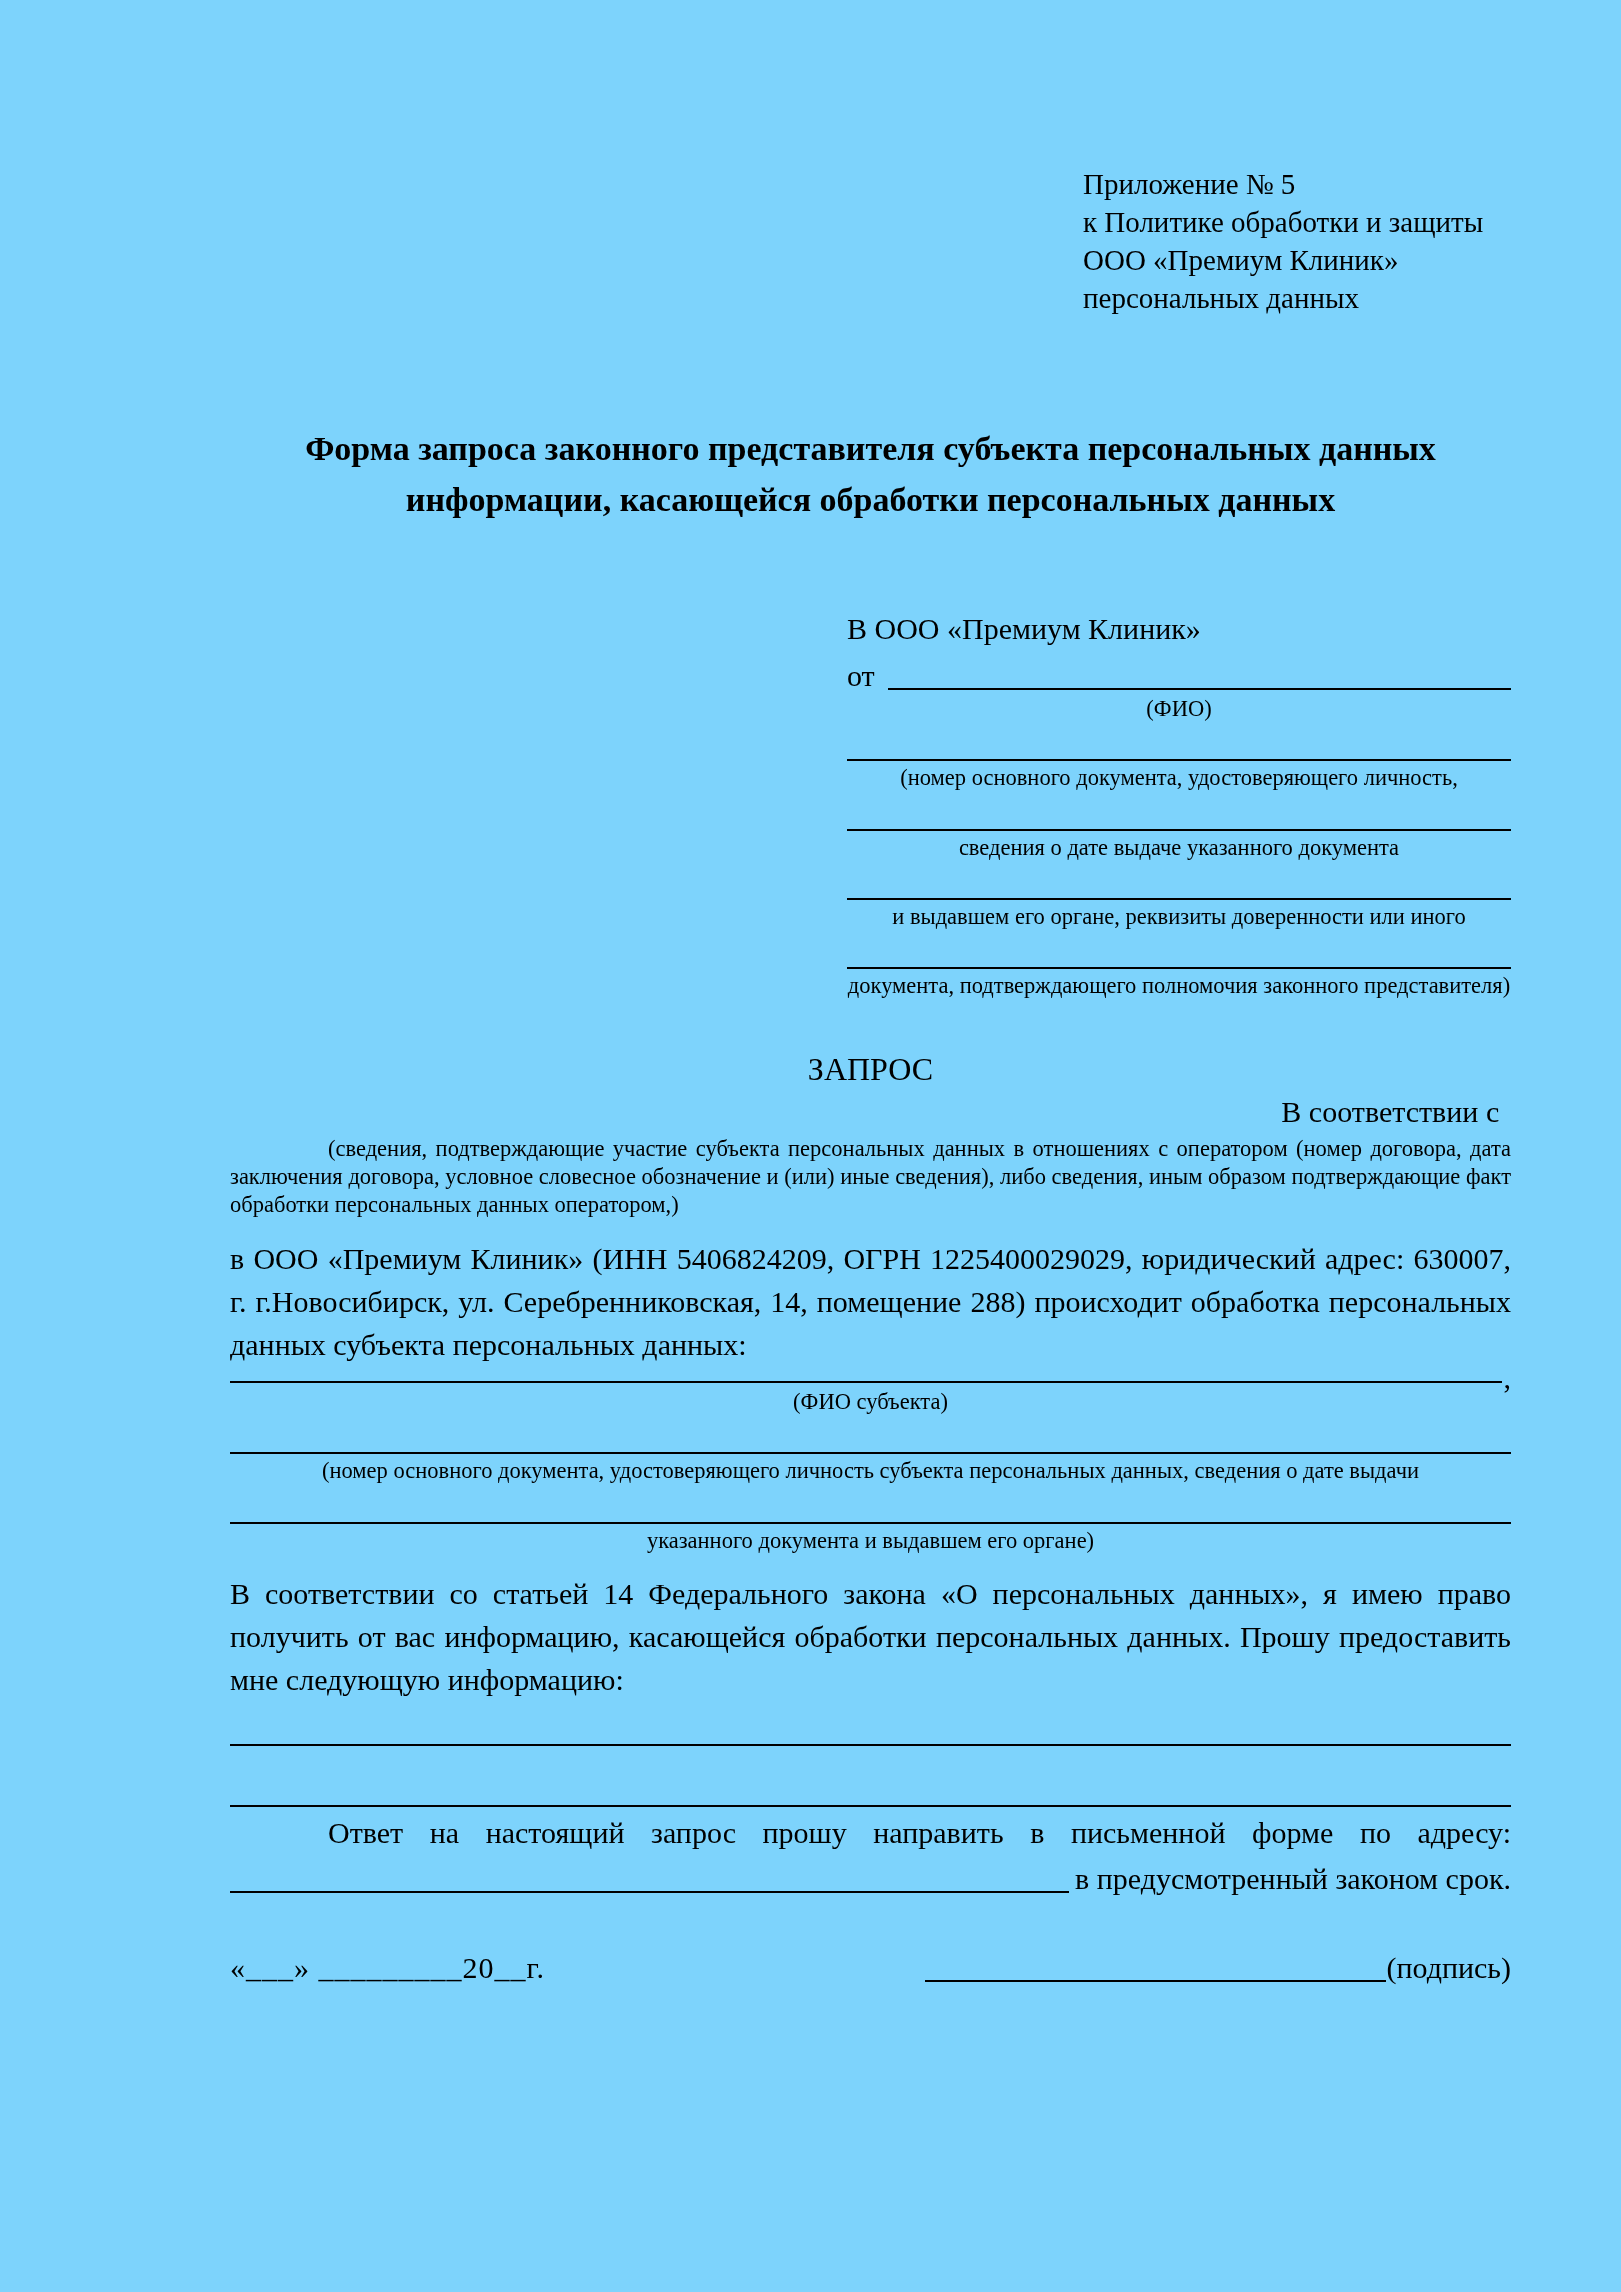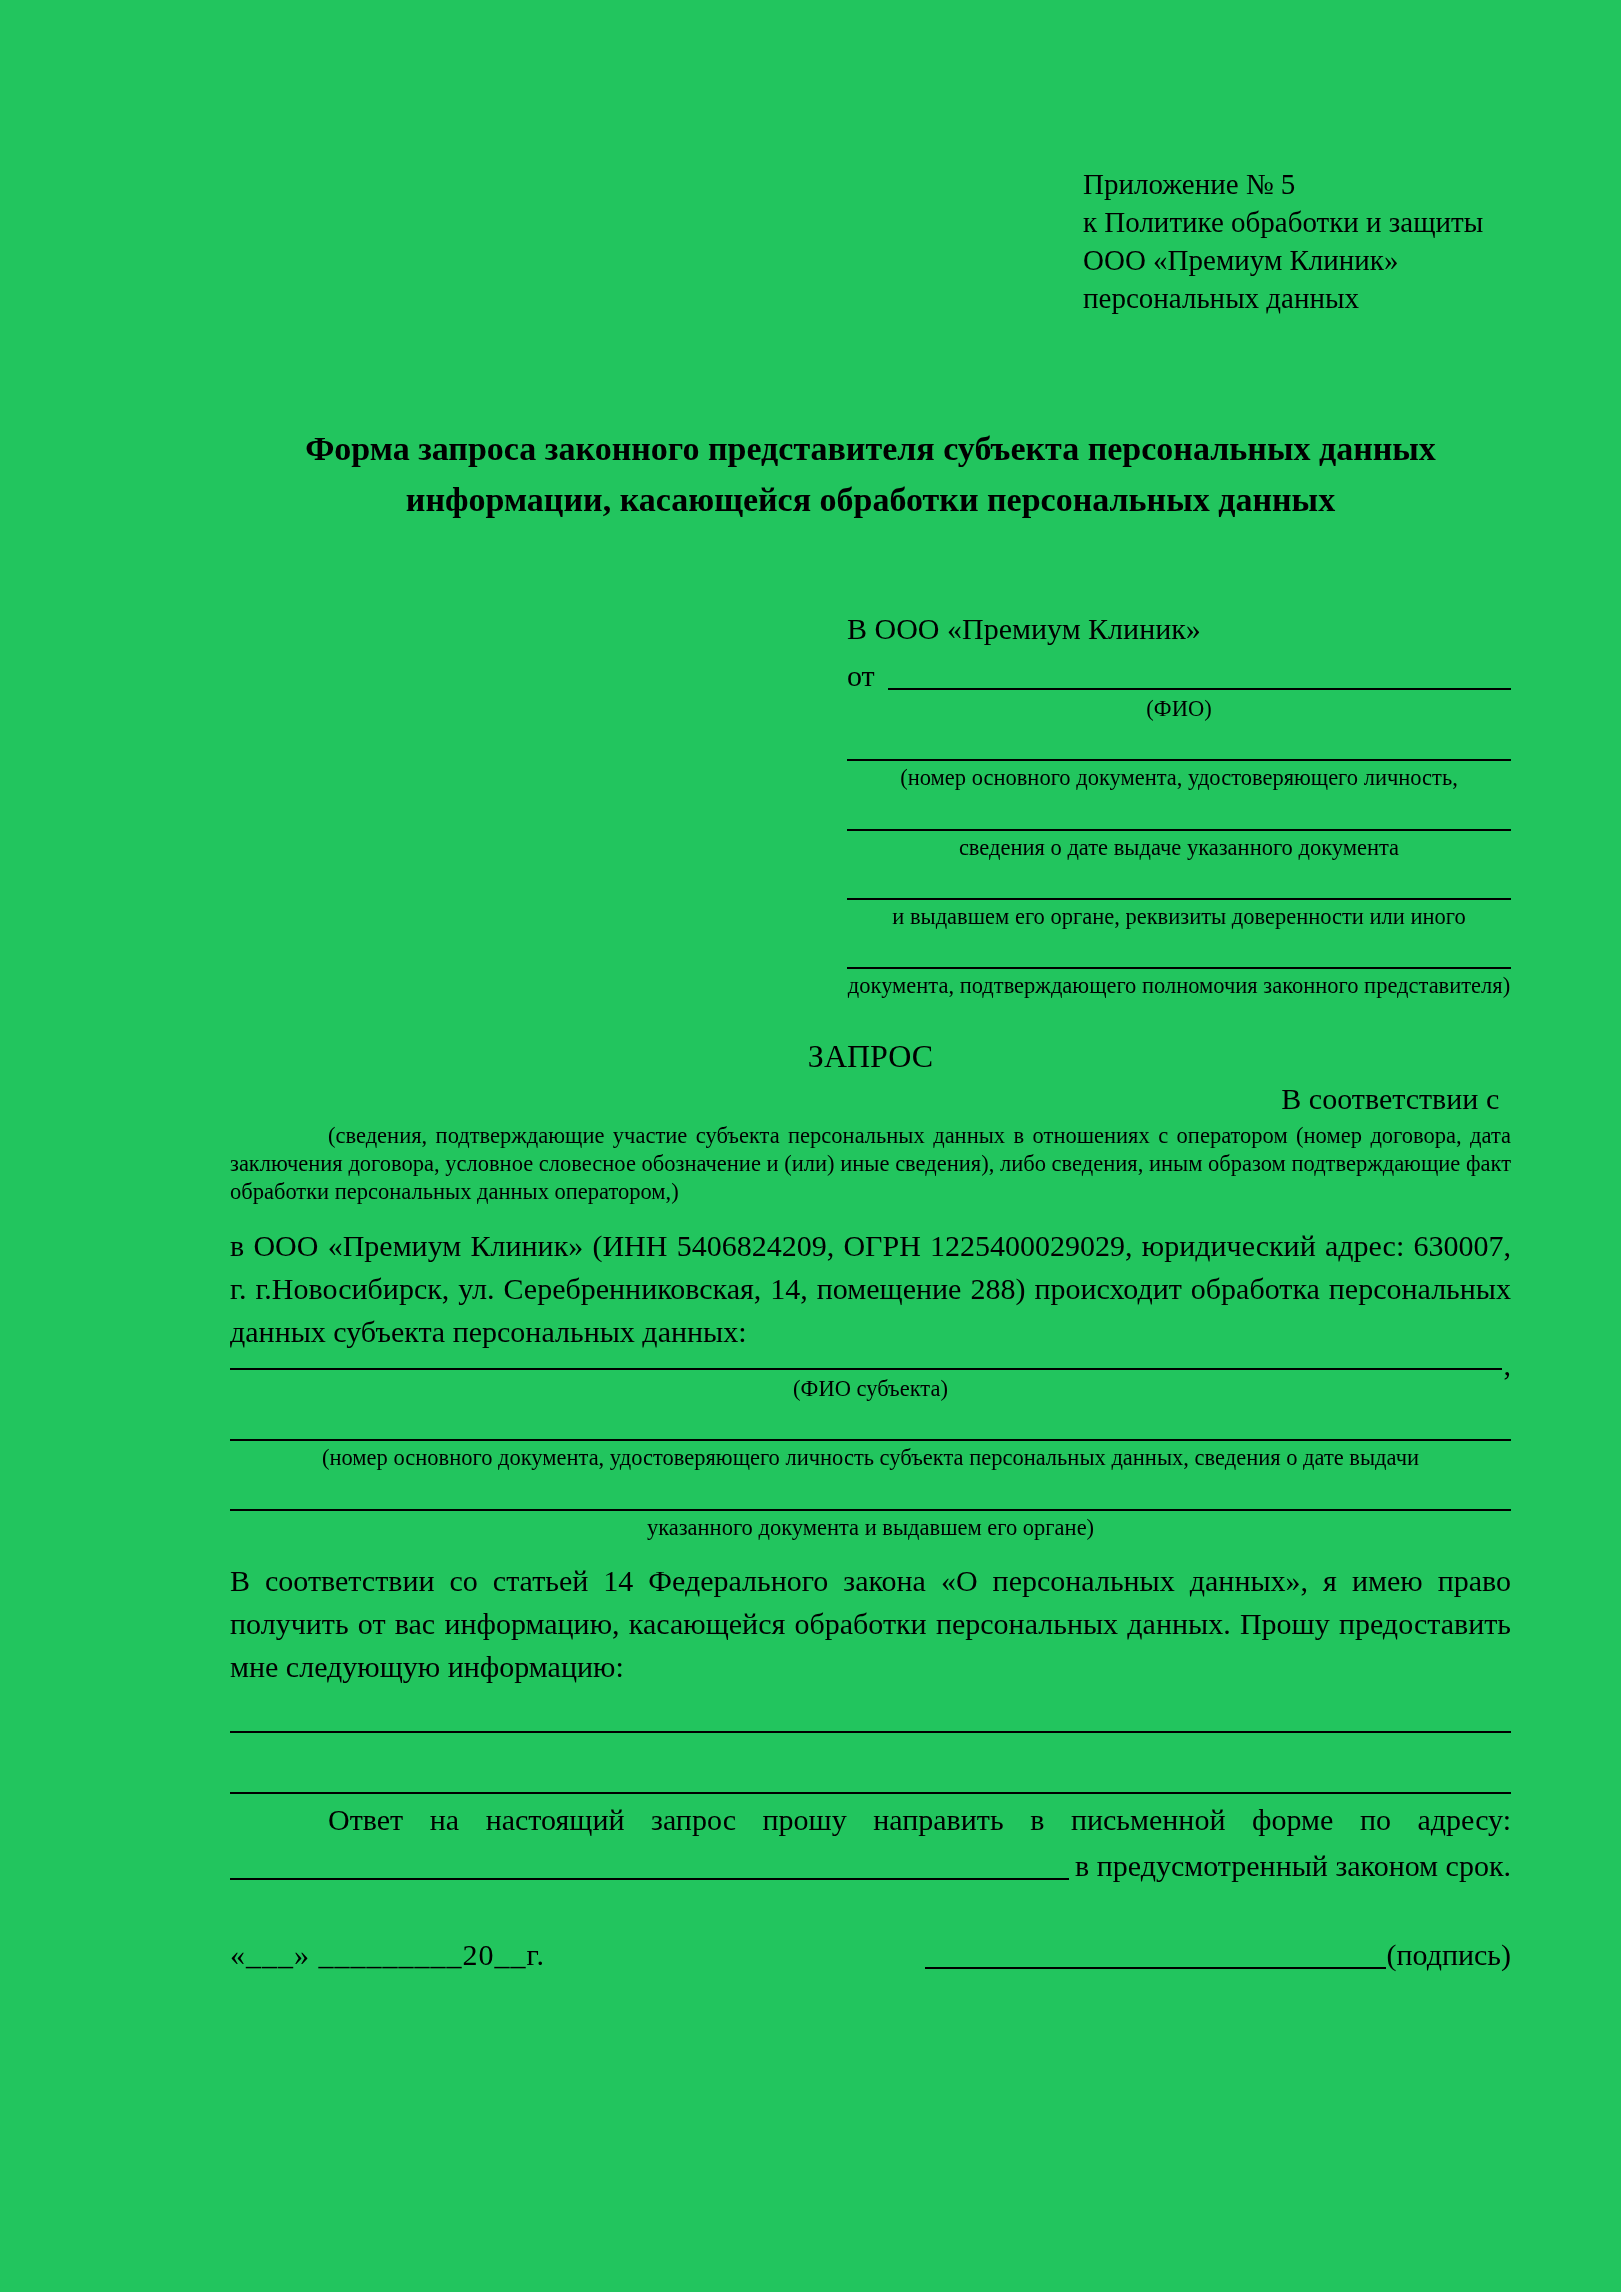--- a/index.html
+++ b/index.html
@@ -1,21 +1,21 @@
 <!DOCTYPE html>
 <html lang="ru"><head>
 <meta charset="utf-8">
 <style>
   * { margin:0; padding:0; box-sizing:border-box; }
   html, body { background:#9b9b9b; }
   .page {
     position:relative;
     width:1621px; height:2293px;
     margin:0 auto;
-    background:#22c55e;
+    background:#7dd3fc;
     color:#000000;
     font-family:"Liberation Serif","DejaVu Serif",serif;
     padding:165px 110px 0 230px;
     overflow:hidden;
   }
   
   .hdr { margin-left:853px; font-size:29px; line-height:38px; }
   
   .title {
     margin-top:106px;
@@ -24,21 +24,21 @@
   }
   
   .recipient { margin-top:82px; margin-left:617px; width:664px; font-size:30px; }
   .r-to { line-height:43px; }
   .from-row { display:flex; align-items:flex-end; height:45px; }
   .from-lbl { padding-right:13.7px; line-height:39px; }
   .fill { flex:1; border-bottom:2.9px solid #000; margin-bottom:4.9px; }
   .cap { font-size:22.5px; line-height:27.4px; text-align:center; }
   .fill-line { height:39px; border-bottom:2.9px solid #000; margin-bottom:2.9px; }
   
-  .zapros { margin-top:37px; font-size:32px; line-height:39px; text-align:center; }
+  .zapros { margin-top:50px; font-size:32px; line-height:39px; text-align:center; }
   
   .acc-row { display:flex; align-items:flex-end; margin-top:3.9px; font-size:30px; height:43px;flex-direction:column; }
   .acc-lead { padding-left:98px; padding-right:11.8px; line-height:39px; white-space:nowrap; }
   
   .cap-para {
     font-size:22.5px; line-height:28px;
     text-align:justify; text-indent:98px;
   }
   .body-para { margin-top:18px; font-size:30px; line-height:43px; text-align:justify; }
   .subject-row { display:flex; align-items:flex-end; height:21.6px; font-size:30px; }

